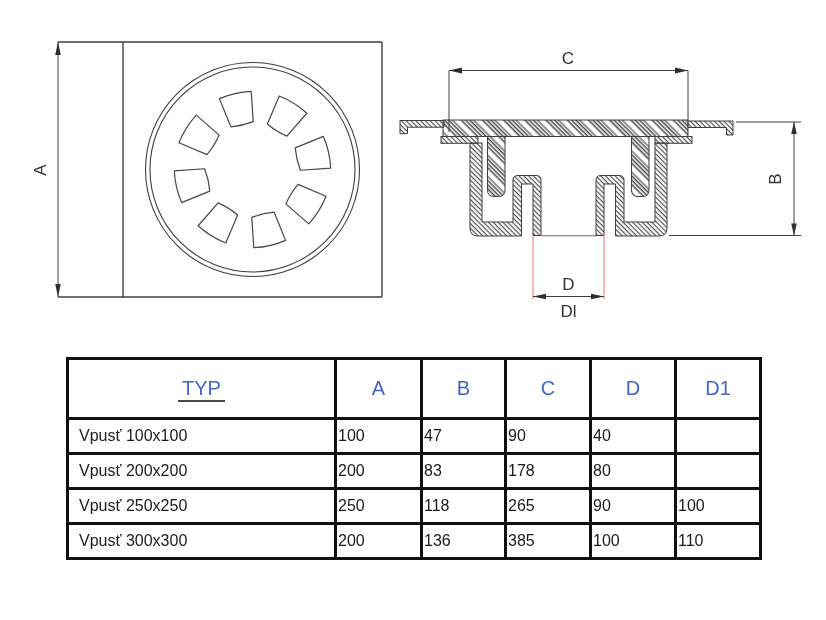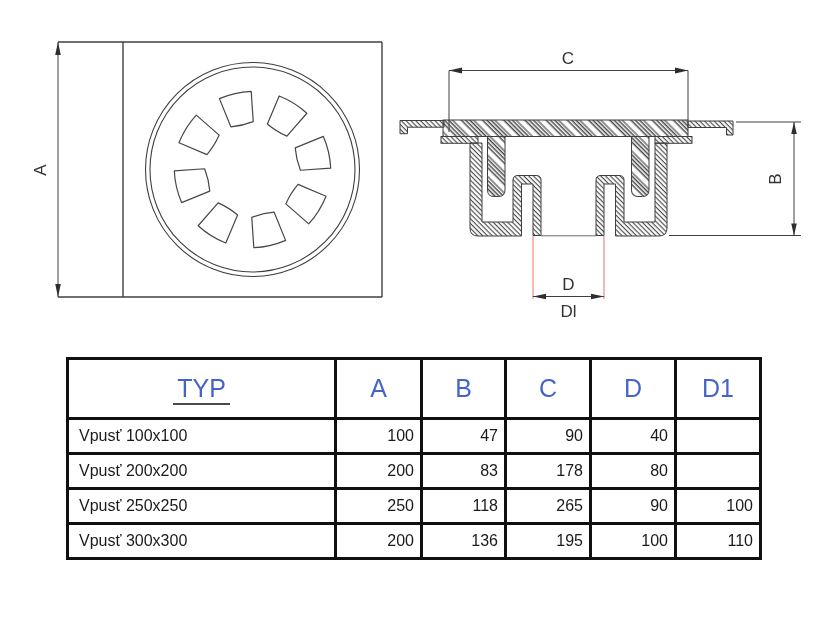--- a/index.html
+++ b/index.html
@@ -27,27 +27,27 @@
     position:absolute;left:66px;top:357px;
     border-collapse:collapse;table-layout:fixed;
     background:#fff;
   }
   #spec-table th,#spec-table td{
     border:3px solid #101010;
     overflow:hidden;white-space:nowrap;
   }
   #spec-table th{
     height:55px;color:var(--blue);
-    font-size:25px;font-weight:normal;text-align:center;vertical-align:middle;
+    font-size:20px;font-weight:normal;text-align:center;vertical-align:middle;
   }
   #spec-table td{
     height:30px;font-size:16px;vertical-align:middle;color:var(--ink);
   }
   td.typ{color:var(--red);text-align:left;padding-left:10px;}
-  td.num{text-align:right;padding-right:6px;}
+  td.num{padding-right:6px;}
   .typ-underline{border-bottom:2px solid #4a4a4a;padding:0 4px 1px 4px;}
 </style>
 </head>
 <body>
 
 <div id="stage">
 
   <svg style="left:30px;top:25px;" width="365" height="290" viewBox="30 25 365 290">
 
     <g class="ln" stroke-width="1.4">
@@ -193,19 +193,19 @@
         <td class="num">250</td>
         <td class="num">118</td>
         <td class="num">265</td>
         <td class="num">90</td>
         <td class="num">100</td>
       </tr>
       <tr>
         <td class="typ">Vpusť 300x300</td>
         <td class="num">200</td>
         <td class="num">136</td>
-        <td class="num">195</td>
+        <td class="num">385</td>
         <td class="num">100</td>
         <td class="num">110</td>
       </tr>
     </tbody>
   </table>
 </div>
 
 </body></html>

